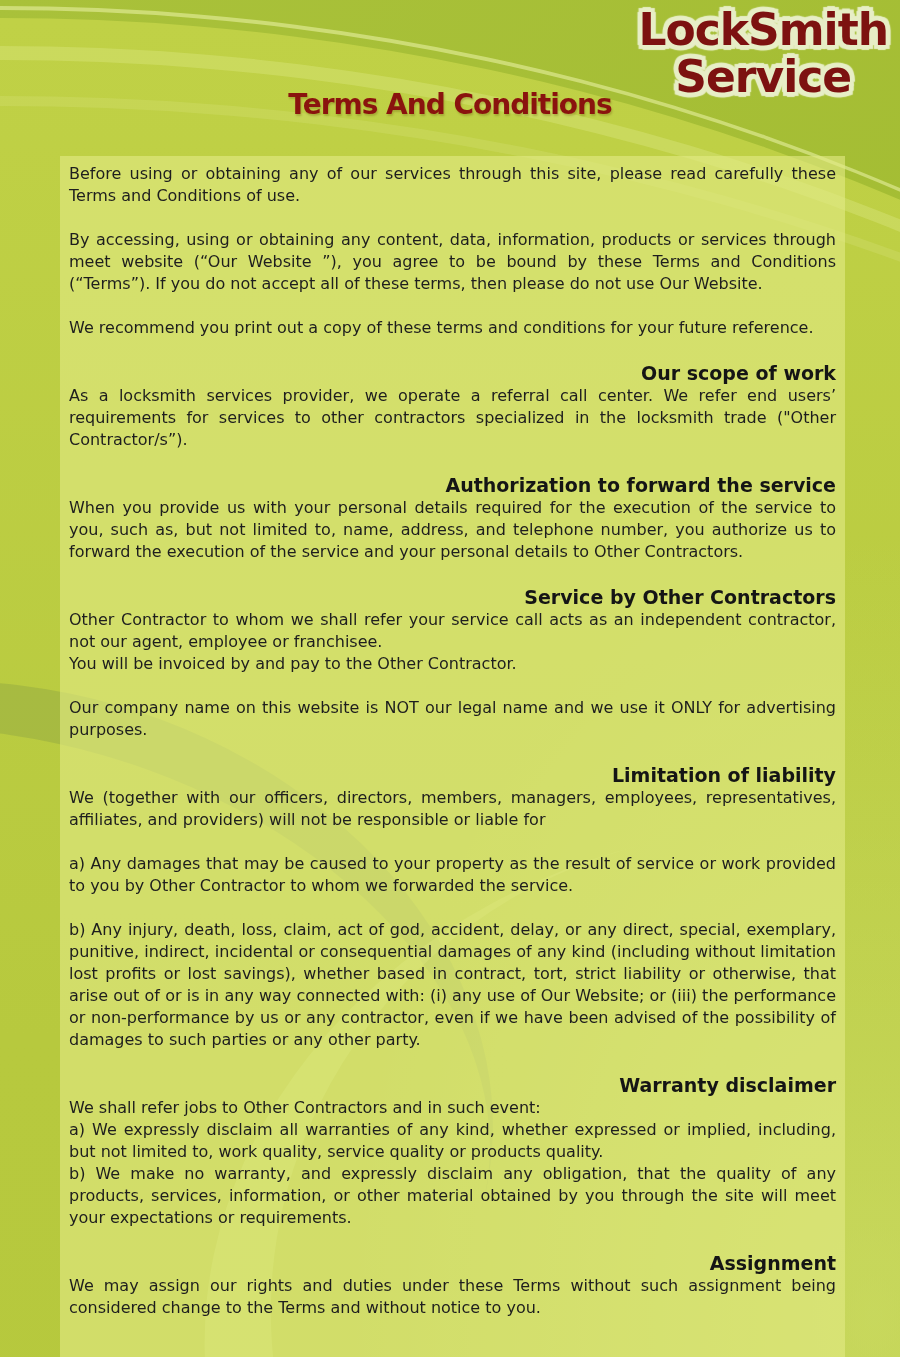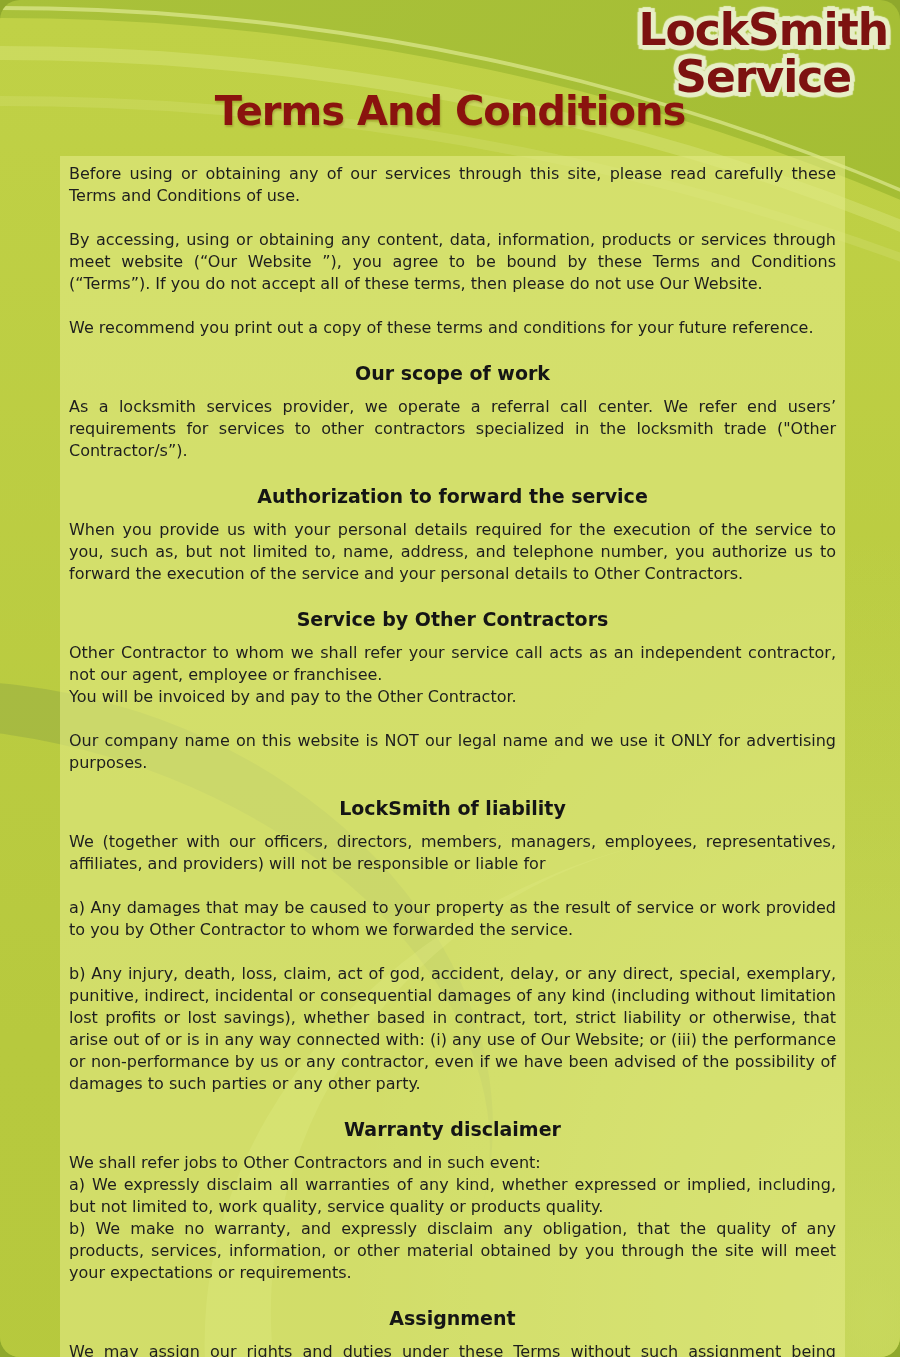--- a/index.html
+++ b/index.html
@@ -7,21 +7,20 @@
     padding: 0;
     background: #8fa82c;
   }
   .page {
     position: relative;
     width: 900px;
     height: 1357px;
     overflow: hidden;
     background: linear-gradient(135deg, #a9c13a 0%, #a4bd33 55%, #afc43a 100%);
     font-family: "DejaVu Sans", "Liberation Sans", sans-serif;
-    border-radius: 20px;
   }
 
   
   .arc { position: absolute; pointer-events: none; }
   .bright-field {
     left: -2000px; top: 18px; width: 4000px; height: 3400px;
     border-radius: 50%;
     background: linear-gradient(180deg, #c0d146 0%, #b7c93e 30%, #b3c63a 100%);
   }
   .rim-1 {
@@ -81,21 +80,21 @@
 
   
   .title {
     position: absolute;
     top: 88px;
     left: 0;
     width: 100%;
     margin: 0;
     z-index: 5;
     text-align: center;
-    font-size: 40px;
+    font-size: 28px;
     font-weight: bold;
     letter-spacing: -1px;
     color: #8a130e;
     text-shadow: 1px 2px 2px rgba(90, 60, 0, 0.25);
   }
 
   
   .panel {
     position: absolute;
     left: 60px;
@@ -108,26 +107,26 @@
     background: rgba(226, 234, 132, 0.62);
     color: #1e1e1e;
     font-size: 16px;
     line-height: 22px;
     text-align: justify;
   }
   .panel p { margin: 0 0 22px 0; }
   .panel p.tight { margin: 0; }
   .panel p.after-tight { margin-top: 22px; }
   .panel h2 {
-    margin: 11px;
+    margin: 0;
     font-size: 19px;
     line-height: 24px;
     font-weight: bold;
     color: #151515;
-    text-align: center;
+    text-align: right;
     letter-spacing: 0;
   }
   .panel section { margin: 0 0 22px 0; }
 </style>
 </head>
 <body>
 
 <div class="page">
 
   <div class="arc bright-field"></div>
@@ -162,21 +161,21 @@
     </section>
 
     <section>
       <h2>Service by Other Contractors</h2>
       <p class="tight">Other Contractor to whom we shall refer your service call acts as an independent contractor, not our agent, employee or franchisee.</p>
       <p class="tight">You will be invoiced by and pay to the Other Contractor.</p>
       <p class="tight after-tight">Our company name on this website is NOT our legal name and we use it ONLY for advertising purposes.</p>
     </section>
 
     <section>
-      <h2>LockSmith of liability</h2>
+      <h2>Limitation of liability</h2>
       <p>We (together with our officers, directors, members, managers, employees, representatives, affiliates, and providers) will not be responsible or liable for</p>
       <p>a) Any damages that may be caused to your property as the result of service or work provided to you by Other Contractor to whom we forwarded the service.</p>
       <p class="tight">b) Any injury, death, loss, claim, act of god, accident, delay, or any direct, special, exemplary, punitive, indirect, incidental or consequential damages of any kind (including without limitation lost profits or lost savings), whether based in contract, tort, strict liability or otherwise, that arise out of or is in any way connected with: (i) any use of Our Website; or (iii) the performance or non-performance by us or any contractor, even if we have been advised of the possibility of damages to such parties or any other party.</p>
     </section>
 
     <section>
       <h2>Warranty disclaimer</h2>
       <p class="tight">We shall refer jobs to Other Contractors and in such event:</p>
       <p class="tight">a) We expressly disclaim all warranties of any kind, whether expressed or implied, including, but not limited to, work quality, service quality or products quality.</p>
       <p class="tight">b) We make no warranty, and expressly disclaim any obligation, that the quality of any products, services, information, or other material obtained by you through the site will meet your expectations or requirements.</p>

